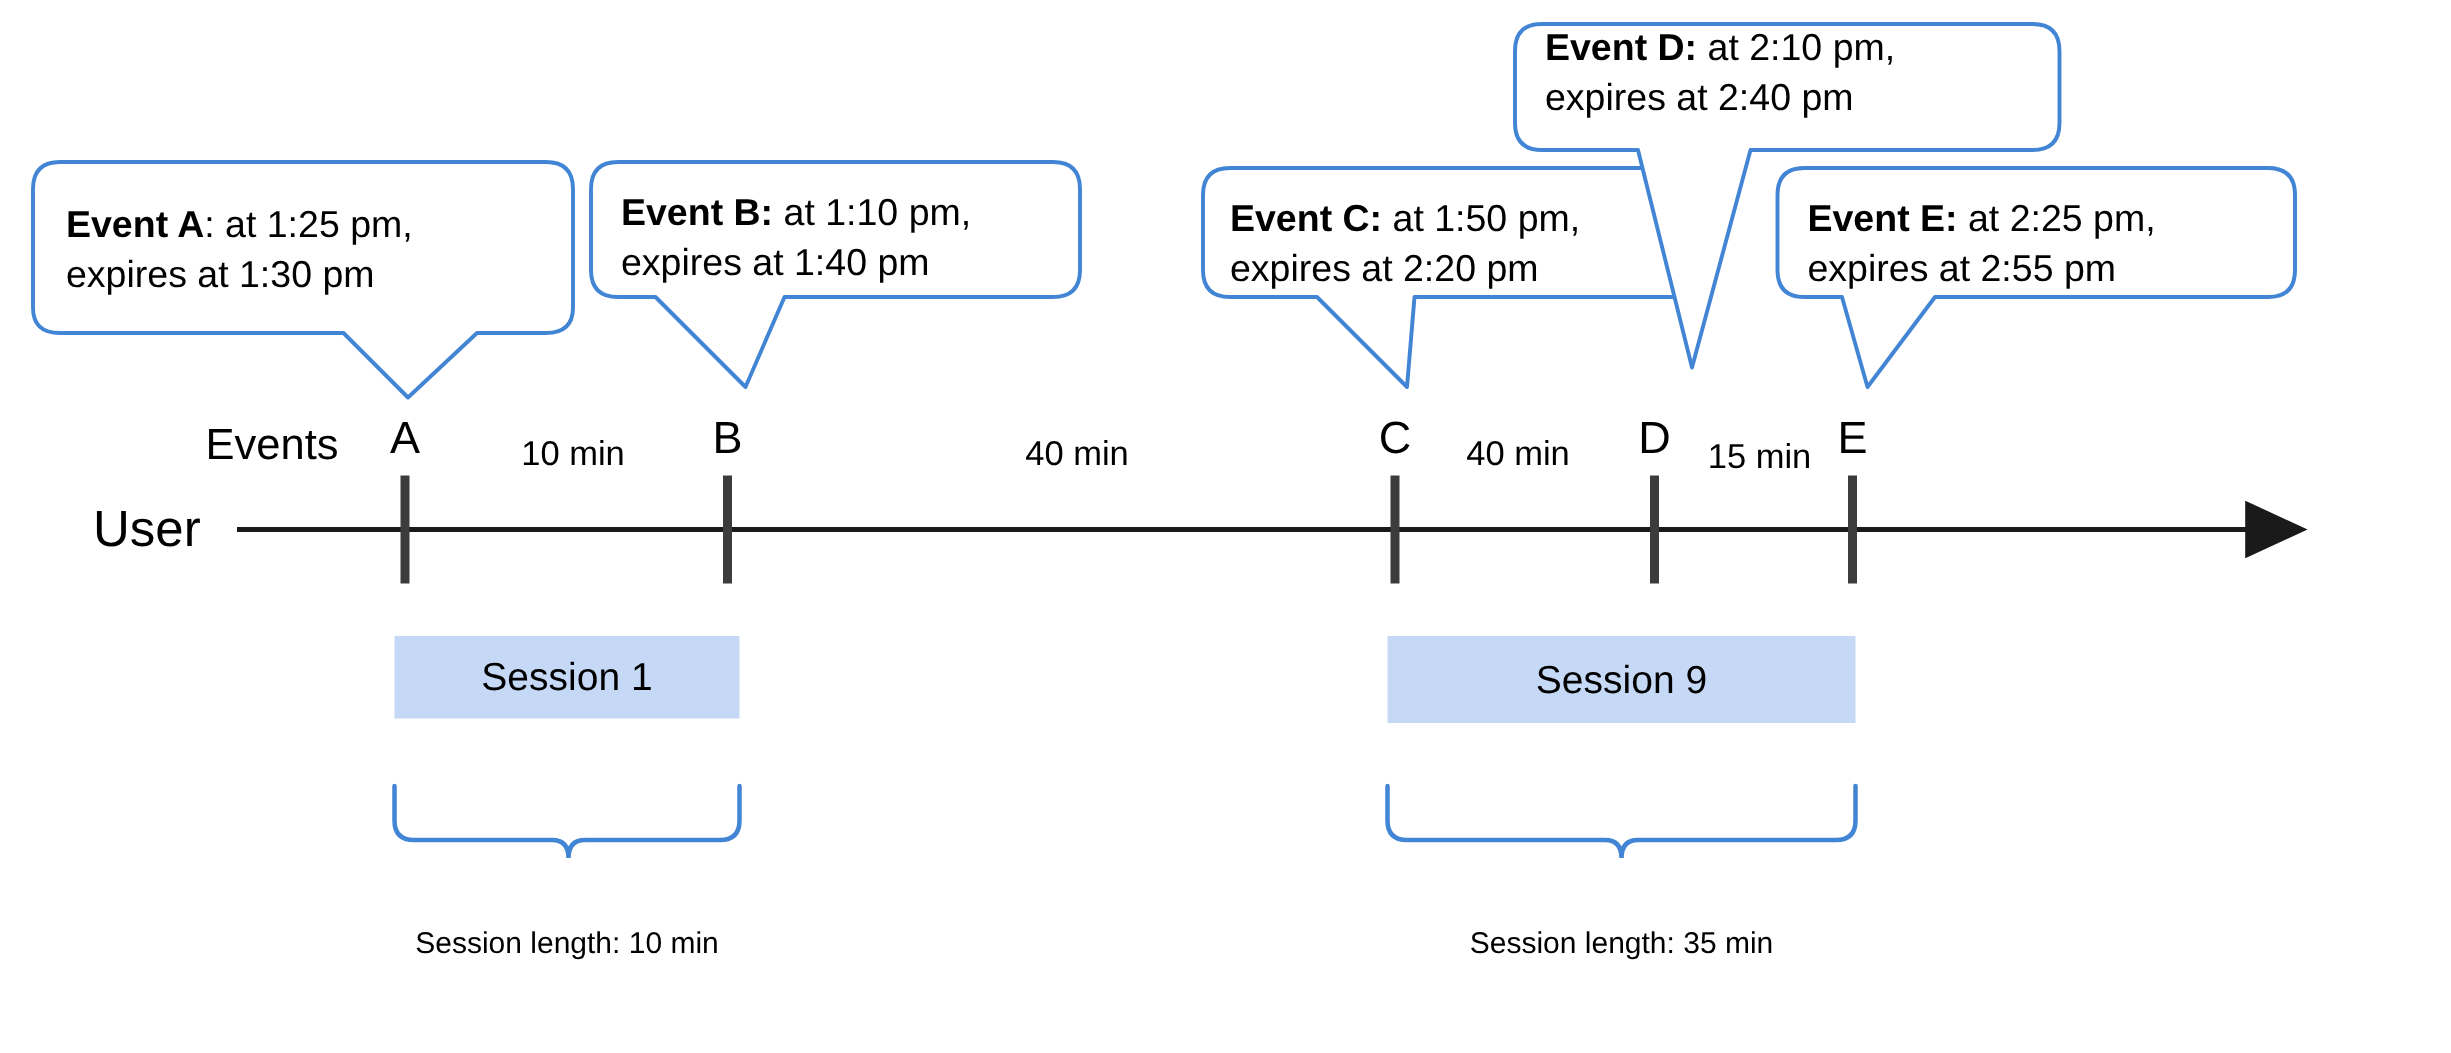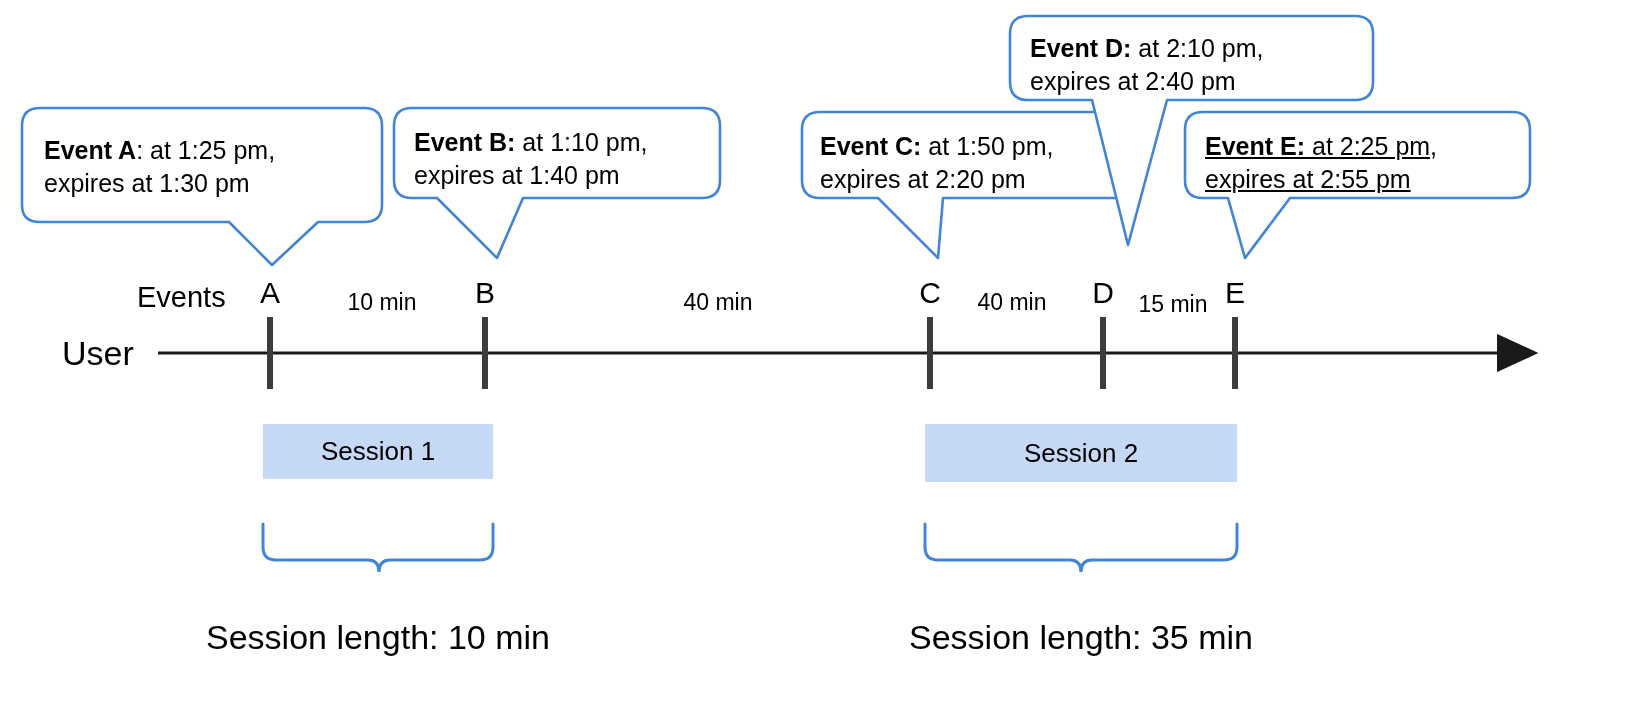--- a/index.html
+++ b/index.html
@@ -8,21 +8,21 @@
   #stage{position:absolute;inset:0;width:1634px;height:702px;}
   svg.layer{position:absolute;left:0;top:0;width:1634px;height:702px;overflow:visible;}
   .callout-text{position:absolute;font-size:25px;line-height:1.32;color:#000;white-space:nowrap;}
   .callout-text b{font-weight:bold;}
   .tl-label{position:absolute;font-size:29px;color:#000;white-space:nowrap;}
   .user-label{position:absolute;font-size:34px;color:#000;white-space:nowrap;}
   .marker-label{position:absolute;font-size:30px;color:#000;white-space:nowrap;text-align:center;}
   .interval-label{position:absolute;font-size:23px;color:#000;white-space:nowrap;text-align:center;}
   .session-box{position:absolute;background:#c5d9f7;display:flex;align-items:center;
                justify-content:center;font-size:26px;color:#000;}
-  .session-len{position:absolute;font-size:34px;color:#000;white-space:nowrap;text-align:center;}
+  .session-len{position:absolute;font-size:20px;color:#000;white-space:nowrap;text-align:center;}
 </style>
 </head>
 <body>
 
 <div id="stage">
 
   <svg class="layer" viewBox="0 0 1634 702">
     <defs>
       <marker id="arrowEnd" markerWidth="14" markerHeight="12" refX="1" refY="6" orient="auto">
         <path d="M0,0 L13,6 L0,12 Z" fill="#1a1a1a"></path>
@@ -72,26 +72,26 @@
   <div class="callout-text" style="left:414px;top:126px;">
     <div><b>Event B:</b><span> at 1:10 pm,</span></div>
     <div>expires at 1:40 pm</div>
   </div>
 
   <div class="callout-text" style="left:820px;top:130px;">
     <div><b>Event C:</b><span> at 1:50 pm,</span></div>
     <div>expires at 2:20 pm</div>
   </div>
 
-  <div class="callout-text" style="left:1030px;top:32px;">
+  <div class="callout-text" style="left:1030px;top:16px;">
     <div><b>Event D:</b><span> at 2:10 pm,</span></div>
     <div>expires at 2:40 pm</div>
   </div>
 
-  <div class="callout-text" style="left:1205px;top:130px;text-decoration:underline;">
+  <div class="callout-text" style="left:1205px;top:130px;">
     <div><b>Event E:</b><span> at 2:25 pm,</span></div>
     <div>expires at 2:55 pm</div>
   </div>
 
   <div class="user-label" style="left:62px;top:334px;">User</div>
   <div class="tl-label" style="left:137px;top:281px;">Events</div>
 
   <div class="marker-label" style="left:250px;top:276px;width:40px;">A</div>
   <div class="marker-label" style="left:465px;top:276px;width:40px;">B</div>
   <div class="marker-label" style="left:910px;top:276px;width:40px;">C</div>
@@ -100,19 +100,19 @@
 
   <div class="interval-label" style="left:327px;top:289px;width:110px;">10 min</div>
   <div class="interval-label" style="left:663px;top:289px;width:110px;">40 min</div>
   <div class="interval-label" style="left:957px;top:289px;width:110px;">40 min</div>
   <div class="interval-label" style="left:1123px;top:291px;width:100px;">15 min</div>
 
   <div class="session-box" style="left:263px;top:424px;width:230px;height:55px;text-align:center;">
     <span>Session 1</span>
   </div>
   <div class="session-box" style="left:925px;top:424px;width:312px;height:58px;">
-    <span>Session 2</span>
+    <span>Session 9</span>
   </div>
 
   <div class="session-len" style="left:198px;top:618px;width:360px;">Session length: 10 min</div>
   <div class="session-len" style="left:901px;top:618px;width:360px;">Session length: 35 min</div>
 
 </div>
 
 </body></html>

